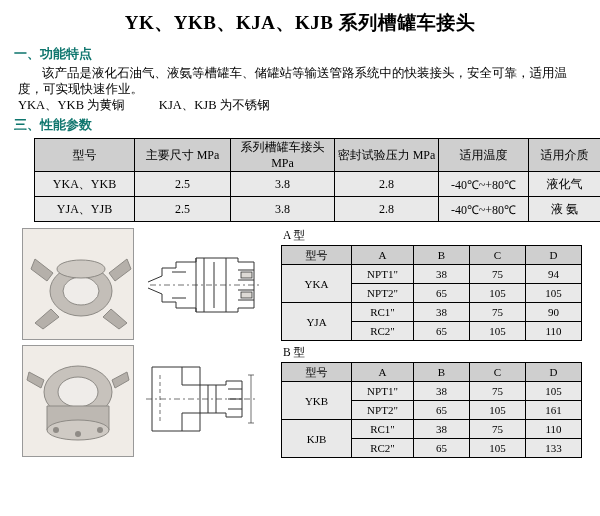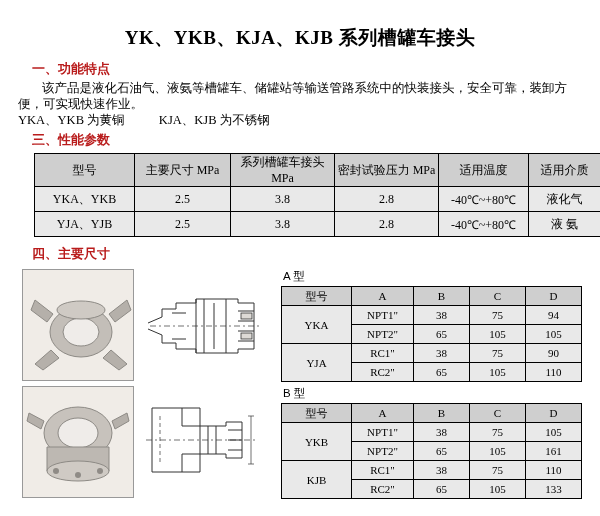--- a/index.html
+++ b/index.html
@@ -13,36 +13,36 @@
     font-family: "Liberation Serif", serif;
     color: #000;
     overflow: hidden;
     position: relative;
   }
   .page {
     position: relative;
     width: 600px;
     height: 516px;
     box-sizing: border-box;
-    padding: 15px 12px;
+    padding: 0 12px;
   }
   .title {
     text-align: center;
     font-size: 19px;
     font-weight: bold;
     letter-spacing: 0.5px;
     padding-top: 10px;
     padding-bottom: 6px;
     font-family: "Liberation Serif", serif;
   }
   .section-head {
-    color: #b91c1c;
+    color: #0f766e;
     font-weight: bold;
     font-size: 13px;
-    margin: 3px 0 2px 20px;
+    margin: 3px 0 2px 2px;
     font-family: "Liberation Serif", serif;
   }
   .para {
     font-size: 12.5px;
     line-height: 16px;
     margin: 0 0 0 6px;
     text-indent: 24px;
   }
   .para2 {
     font-size: 12.5px;
@@ -108,21 +108,21 @@
     flex: 0 0 auto;
     background: #fff;
   }
   .table-col {
     margin-left: 14px;
     flex: 1 1 auto;
   }
   .type-label {
     font-size: 11.5px;
     margin: 0 0 2px 2px;
-    font-family: Liberation Sans, sans-serif;
+    font-family: Liberation Serif, serif;
   }
   table.dims {
     border-collapse: collapse;
     width: 300px;
     table-layout: fixed;
   }
   table.dims th, table.dims td {
     border: 1px solid #000;
     text-align: center;
     font-size: 11px;
@@ -144,21 +144,21 @@
   svg { display: block; }
 </style>
 </head>
 <body>
 
 <div class="page">
 
   <div class="title">YK、YKB、KJA、KJB 系列槽罐车接头</div>
 
   <div class="section-head">一、功能特点</div>
-  <p class="para">该产品是液化石油气、液氨等槽罐车、储罐站等输送管路系统中的快装接头，安全可靠，装卸方便，可实现快速作业。</p>
+  <p class="para">该产品是液化石油气、液氨等槽罐车、储罐站等输送管路系统中的快装接头，安全可靠，适用温度，可实现快速作业。</p>
 
   <p class="para2">
     <span>YKA、YKB 为黄铜</span>
     <span class="gap"></span>
     <span>KJA、KJB 为不锈钢</span>
   </p>
 
   <div class="section-head">三、性能参数</div>
 
   <table class="spec">
@@ -193,21 +193,20 @@
         <td>YJA、YJB</td>
         <td>2.5</td>
         <td>3.8</td>
         <td>2.8</td>
         <td>-40℃~+80℃</td>
         <td>液 氨</td>
       </tr>
     </tbody>
   </table>
 
-  <div class="section-head" style="margin-top:8px">四、主要尺寸</div>
 
   <div class="dim-wrap">
 
     <div class="row-block">
 
       <div class="img-box">
         <svg width="110" height="110" viewBox="0 0 110 110">
           <rect x="0" y="0" width="110" height="110" fill="#f0ece7"></rect>
           <ellipse cx="58" cy="62" rx="31" ry="25" fill="#c3beb8" stroke="#8d8a85"></ellipse>
           <ellipse cx="58" cy="62" rx="18" ry="14" fill="#efece9" stroke="#8d8a85"></ellipse>

